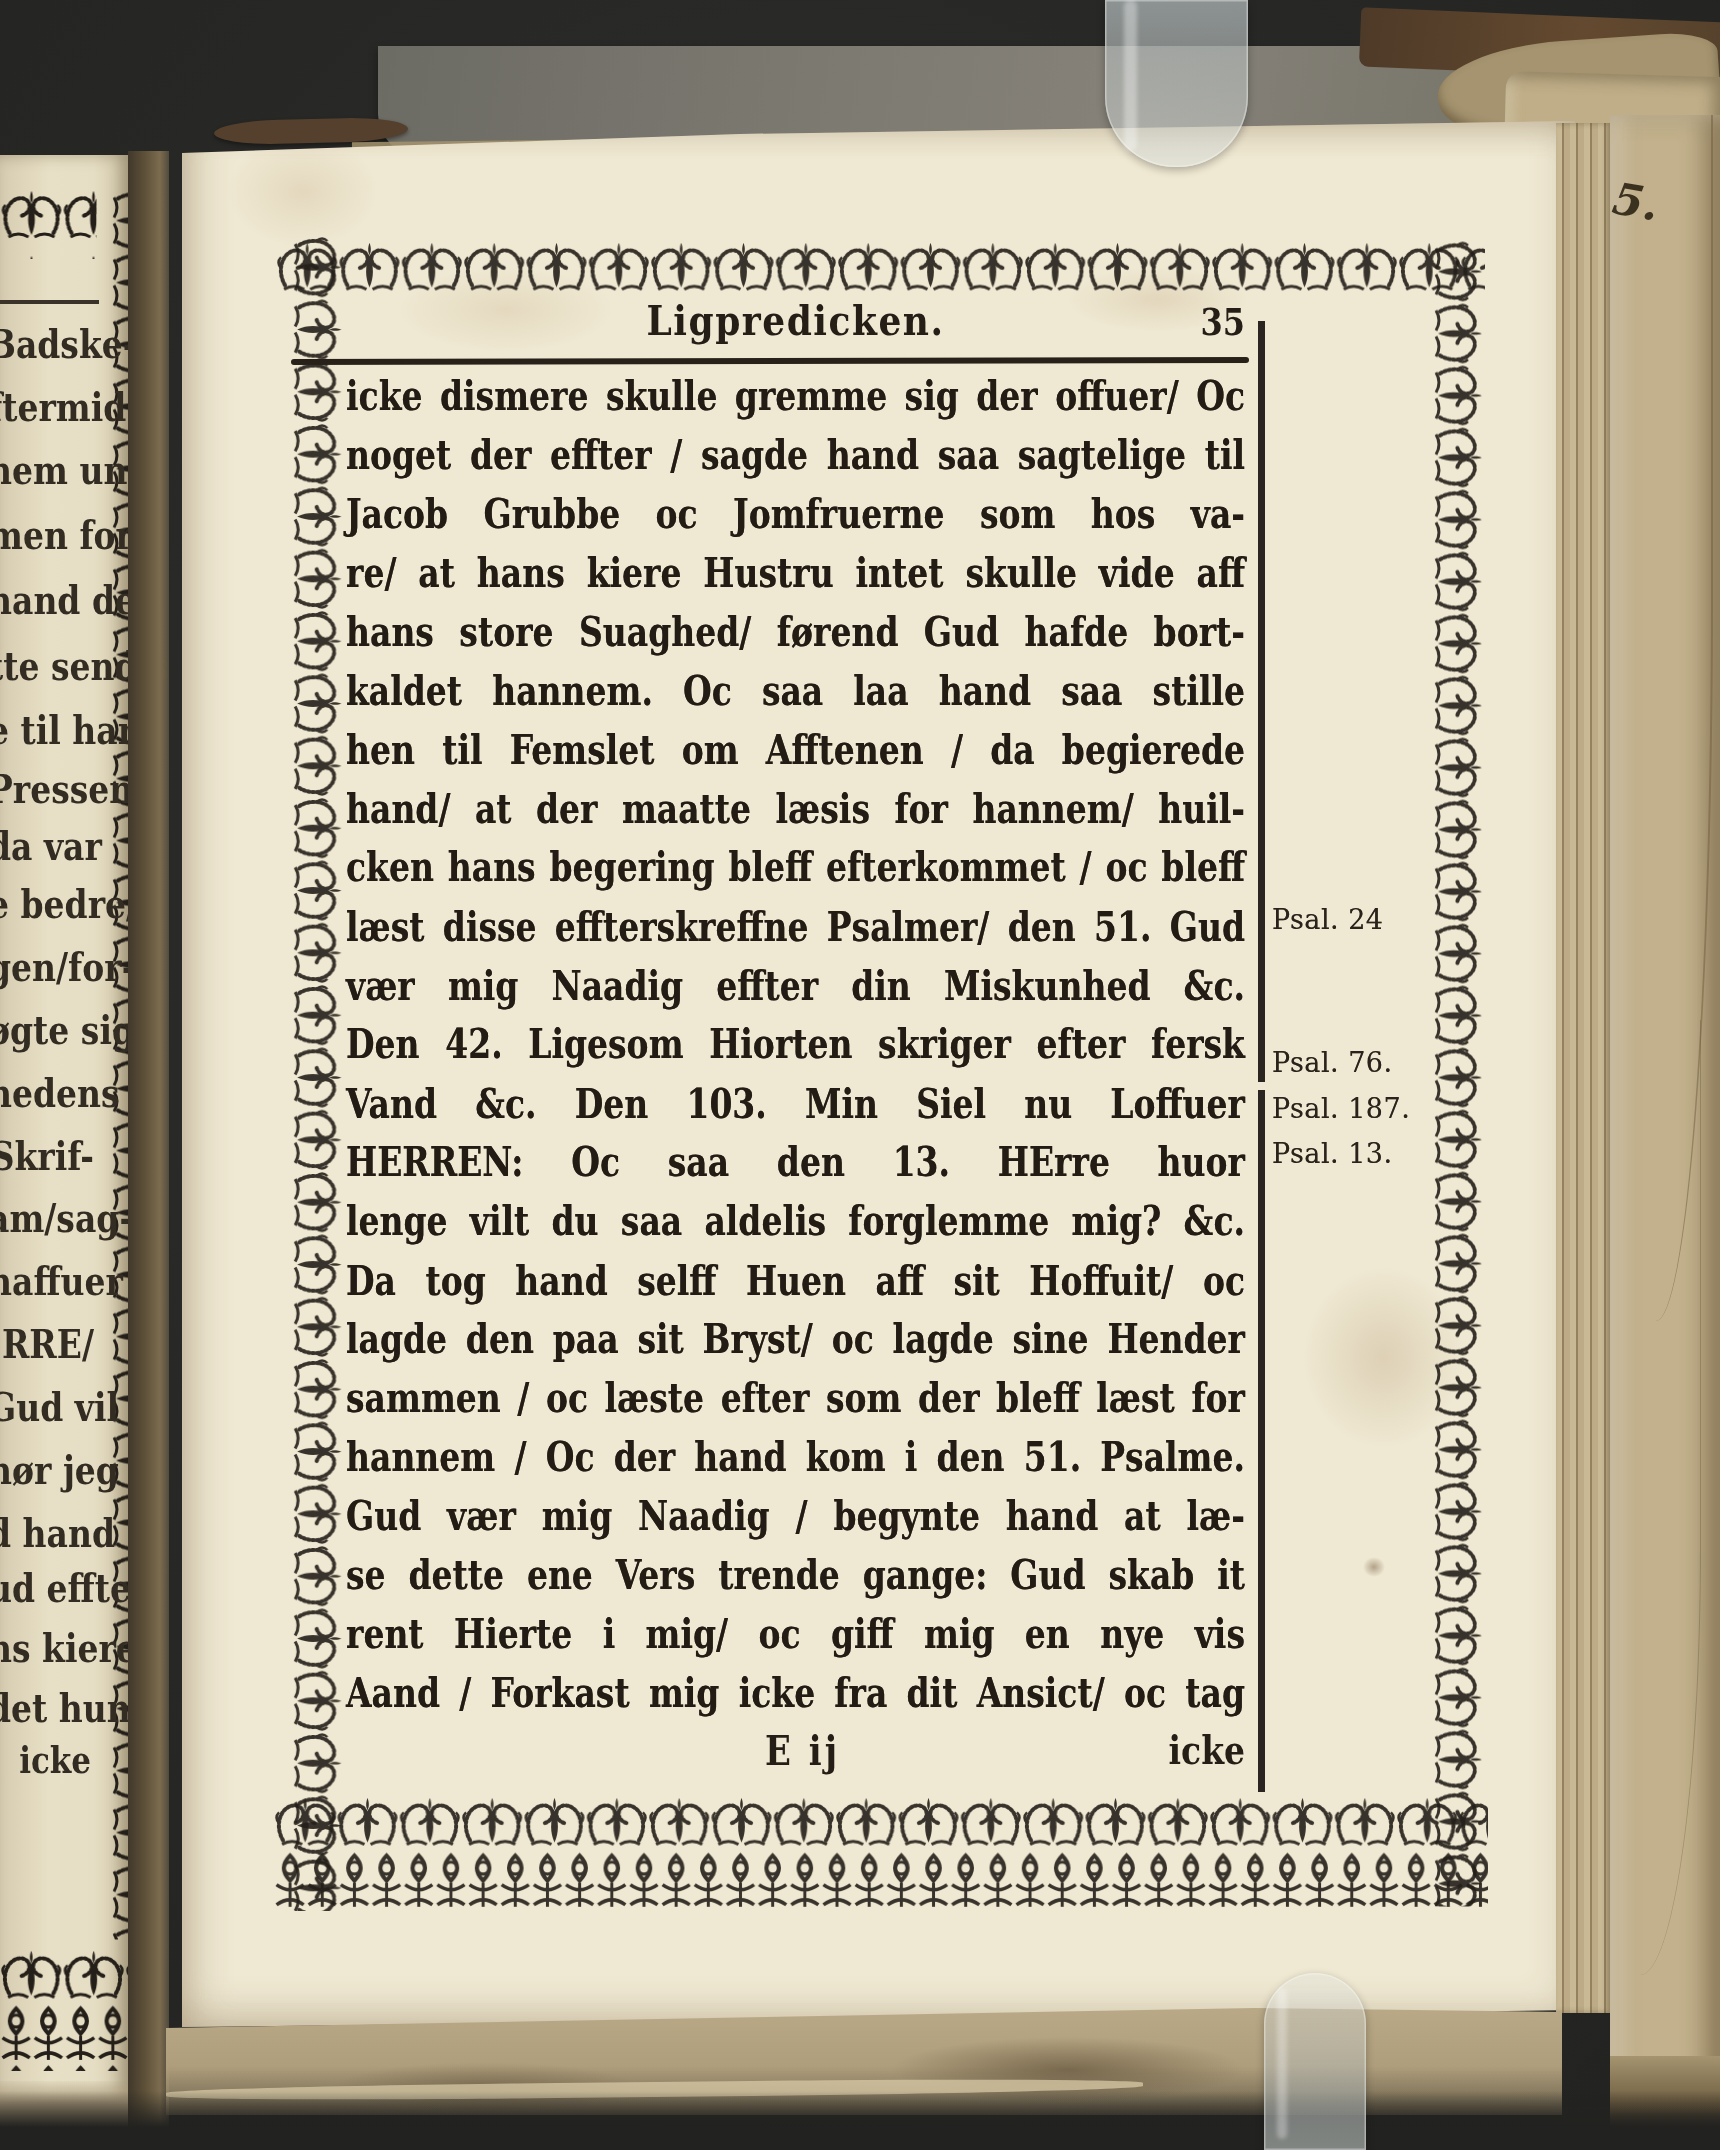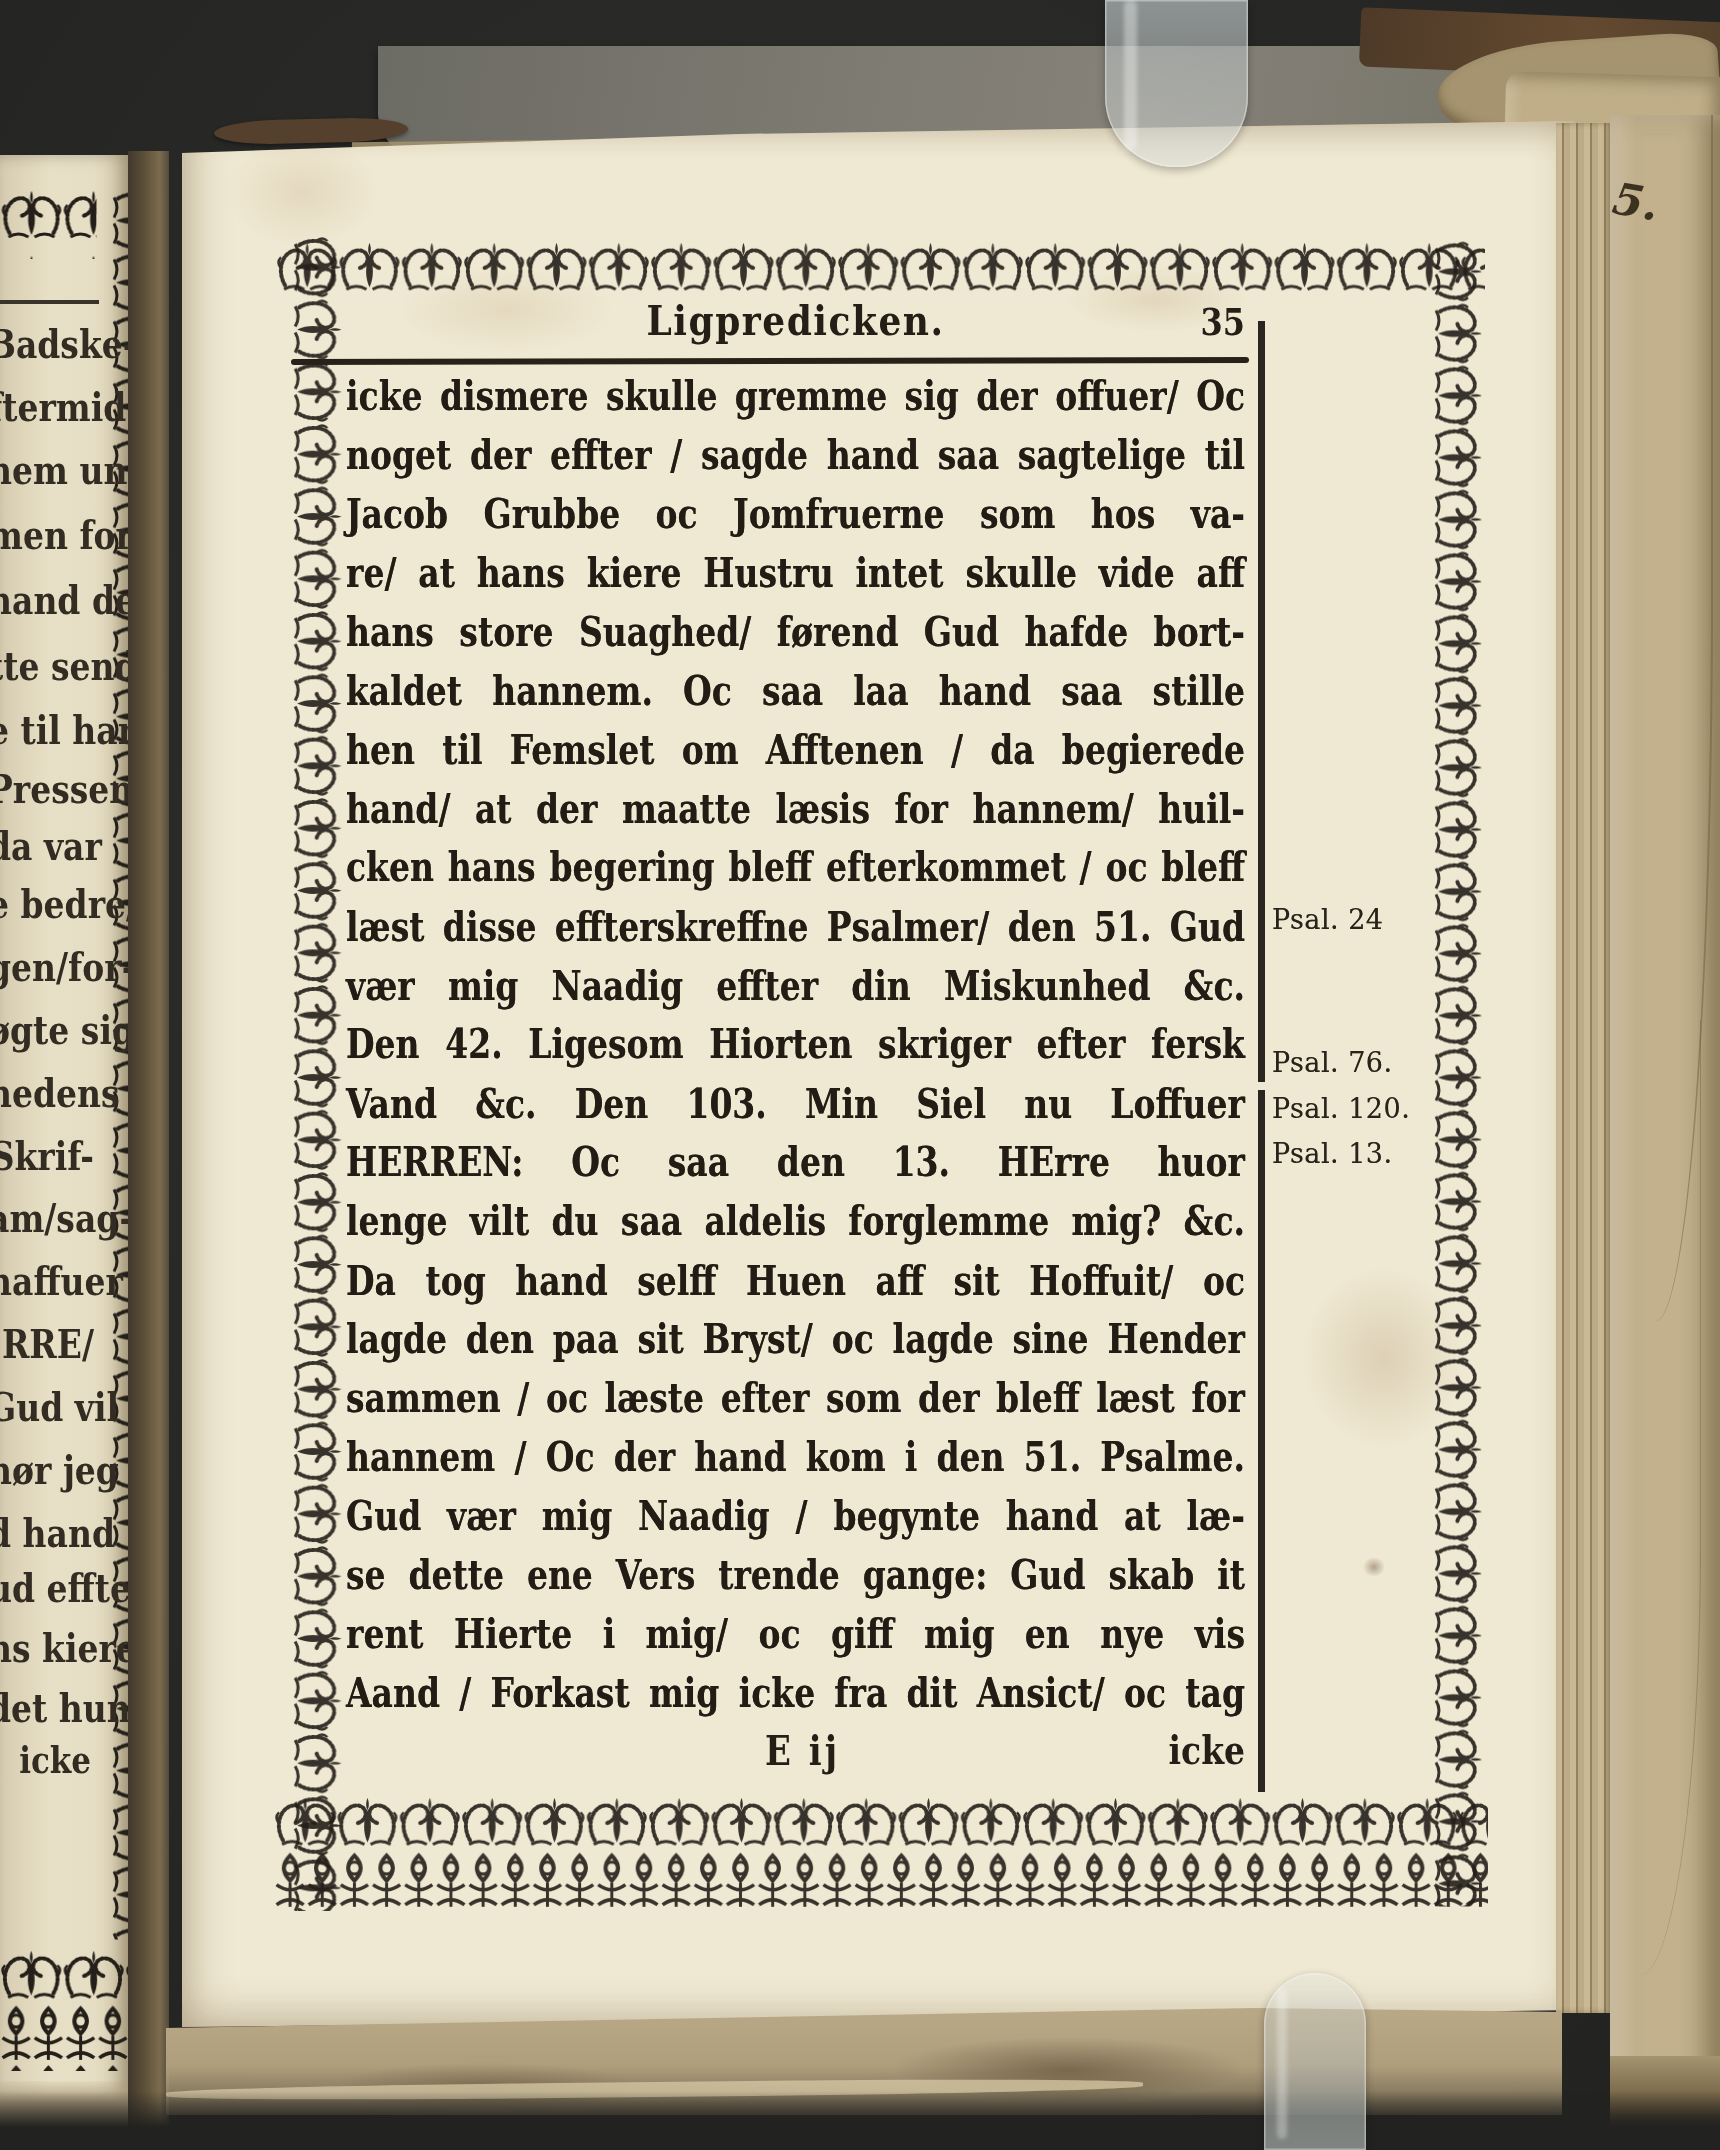--- a/index.html
+++ b/index.html
@@ -256,21 +256,21 @@
         <div class="bline" style="top: 1002px;">sammen / oc læste efter som der bleff læst for</div>
         <div class="bline" style="top: 1061px;">hannem / Oc der hand kom i den 51. Psalme.</div>
         <div class="bline" style="top: 1120px;">Gud vær mig Naadig / begynte hand at læ-</div>
         <div class="bline" style="top: 1179px;">se dette ene Vers trende gange: Gud skab it</div>
         <div class="bline" style="top: 1238px;">rent Hierte i mig/ oc giff mig en nye vis</div>
         <div class="bline" style="top: 1297px;">Aand / Forkast mig icke fra dit Ansict/ oc tag</div>
       </div>
     <div id="margin-notes">
         <div class="mnote" style="top: 783px;">Psal. 24</div>
         <div class="mnote" style="top: 926px;">Psal. 76.</div>
-        <div class="mnote" style="top: 972px;">Psal. 120.</div>
+        <div class="mnote" style="top: 972px;">Psal. 187.</div>
         <div class="mnote" style="top: 1017px;">Psal. 13.</div>
       </div>
 
     <div class="sig">E ij</div>
     <div class="catchword">icke</div>
   </div>
 
   <div class="abs edge-striat"></div>
   <div class="abs edge-page">
     <div class="fold1"></div>

